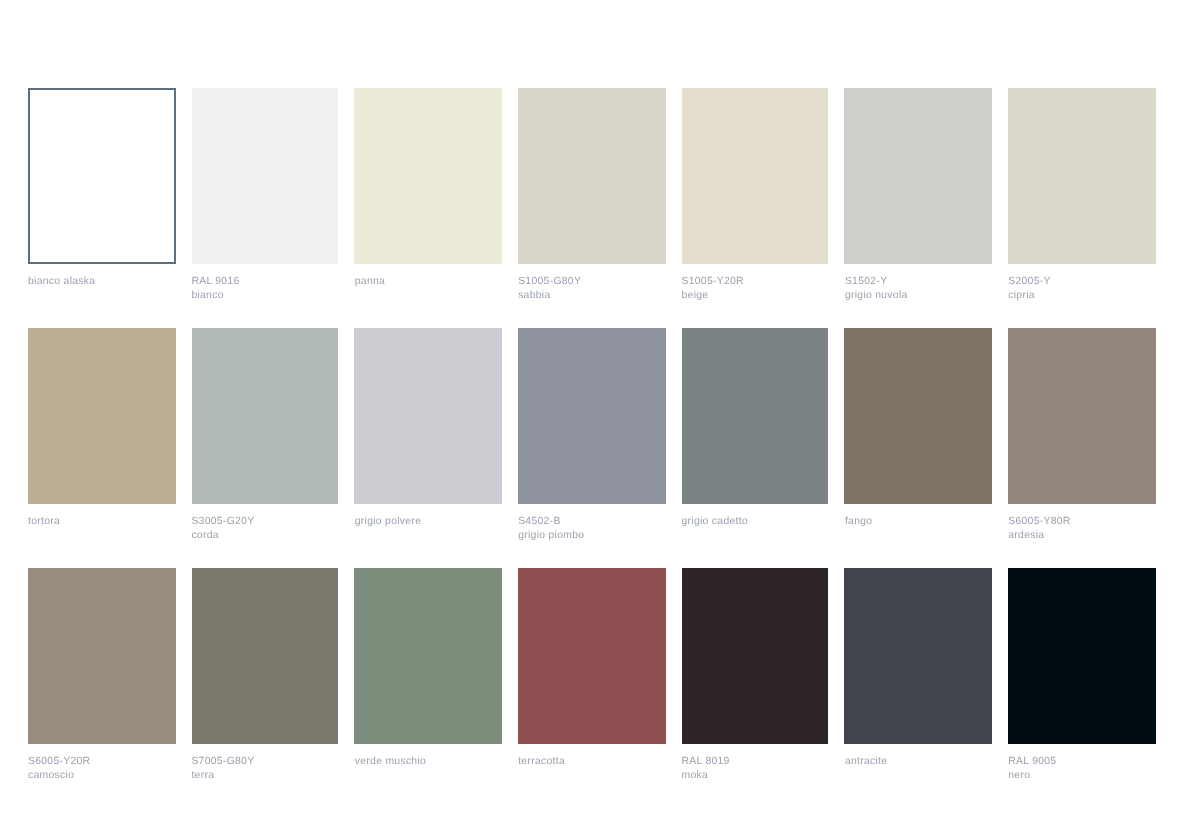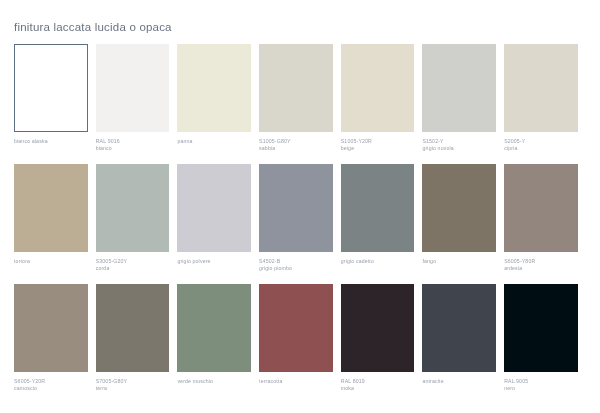--- a/index.html
+++ b/index.html
@@ -71,21 +71,20 @@
   }
   .row-gap {
     height: 12px;
   }
 </style>
 </head>
 <body>
 
 <div class="page">
 
-  <div class="heading">finitura laccata lucida o opaca</div>
 
   <div class="grid">
 
     <div class="swatch-row">
       <div class="swatch-cell">
         <div class="swatch-chip bordered" style="background-color: rgb(255, 255, 255);"></div>
         <div class="swatch-caption">
 
           <span class="caption-line">bianco alaska</span>
         </div>

